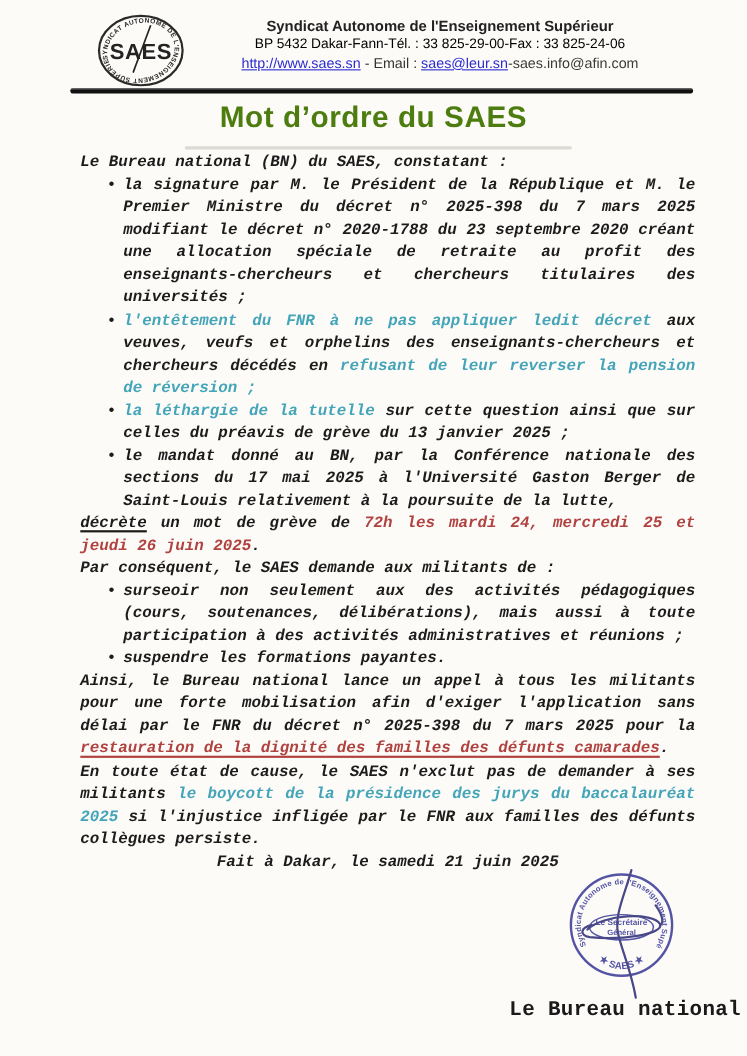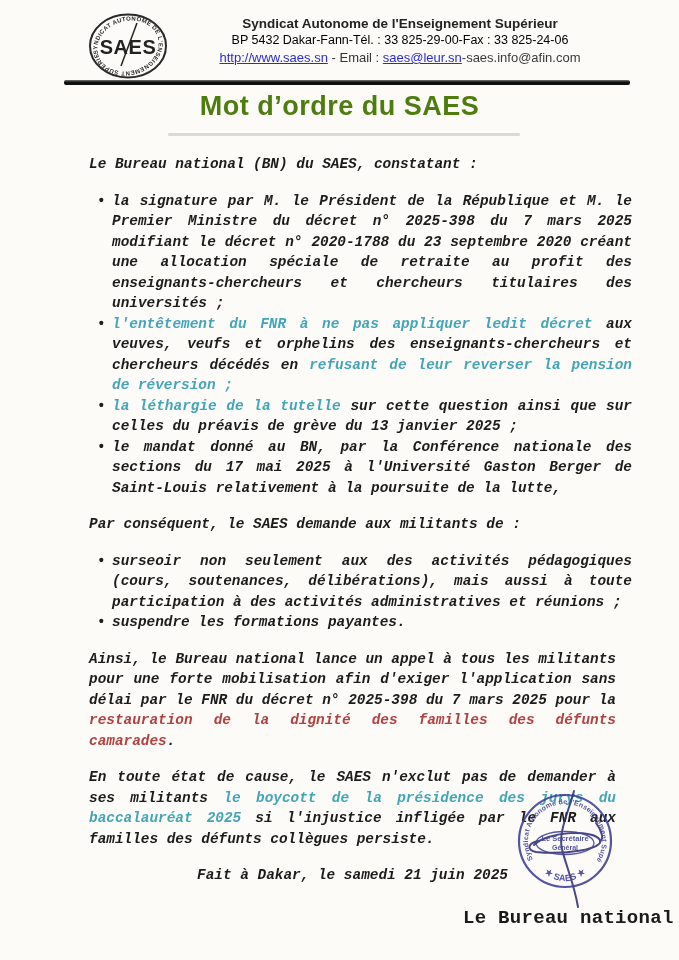--- a/index.html
+++ b/index.html
@@ -40,28 +40,28 @@
   .title-shadow{
     position:absolute;left:168px;top:133px;width:352px;height:3px;
     background:#dbdad4;border-radius:2px;
   }
   
   .doc{
     position:absolute;left:73px;top:138px;width:559px;
     font-style:italic;font-weight:700;font-size:14.4px;line-height:20.5px;
     text-align:justify;
   }
-  .doc p{margin:16px;}
+  .doc p{margin:0;}
   .li{display:flex;}
   .dot{flex:0 0 15px;margin-left:24px;font-style:normal;}
   .li-text{flex:1;text-align:justify;}
   .seg-accent{color:var(--accent);}
   .seg-alert{color:var(--alert);}
   .seg-alert-underline{
-    color:var(--alert);
+    color:var(--alert);text-decoration:underline;
     text-underline-offset:3px;text-decoration-thickness:1.5px;
   }
   .seg-underline{
     text-decoration:underline;text-underline-offset:3px;text-decoration-thickness:1.5px;
   }
   .dateline{text-align:center;}
   
   .stamp{position:absolute;left:508px;top:783px;}
   .signoff{
     position:absolute;left:463px;top:907px;
@@ -118,20 +118,21 @@
       <div class="li">
         <span class="dot">•</span>
         <div class="li-text"><span class="seg-accent">la léthargie de la tutelle</span><span class="seg-normal"> sur cette question ainsi que sur celles du préavis de grève du 13 janvier 2025 ;</span></div>
       </div>
       <div class="li">
         <span class="dot">•</span>
         <div class="li-text"><span class="seg-normal">le mandat donné au BN, par la Conférence nationale des sections du 17 mai 2025 à l'Université Gaston Berger de Saint-Louis relativement à la poursuite de la lutte,</span></div>
       </div>
     </div>
 
+    <p><span class="seg-underline">décrète</span><span class="seg-normal"> un mot de grève de </span><span class="seg-alert">72h les mardi 24, mercredi 25 et jeudi 26 juin 2025</span><span class="seg-normal">.</span></p>
     <p>Par conséquent, le SAES demande aux militants de :</p>
 
     <div>
       <div class="li">
         <span class="dot">•</span>
         <div class="li-text"><span class="seg-normal">surseoir non seulement aux des activités pédagogiques (cours, soutenances, délibérations), mais aussi à toute participation à des activités administratives et réunions ;</span></div>
       </div>
       <div class="li">
         <span class="dot">•</span>
         <div class="li-text"><span class="seg-normal">suspendre les formations payantes.</span></div>

